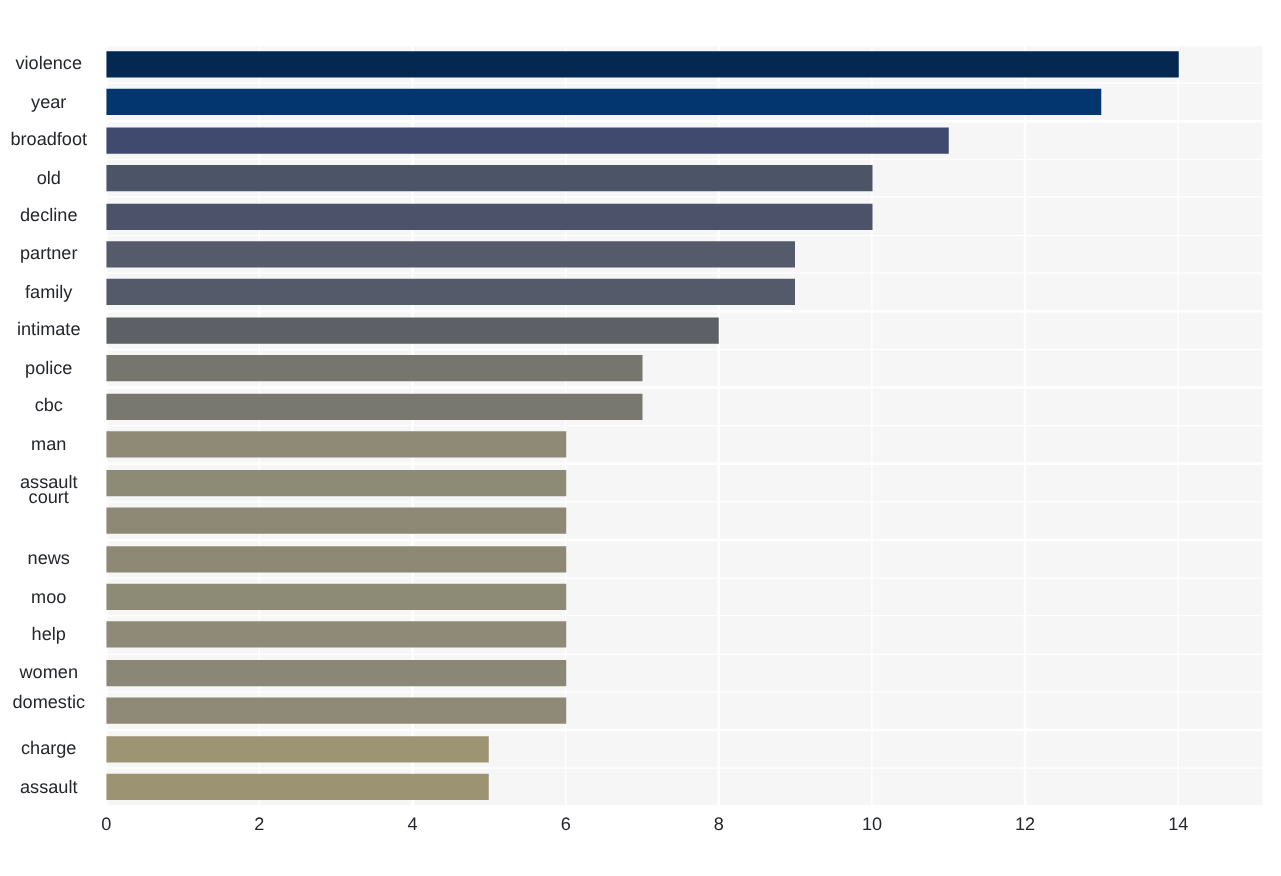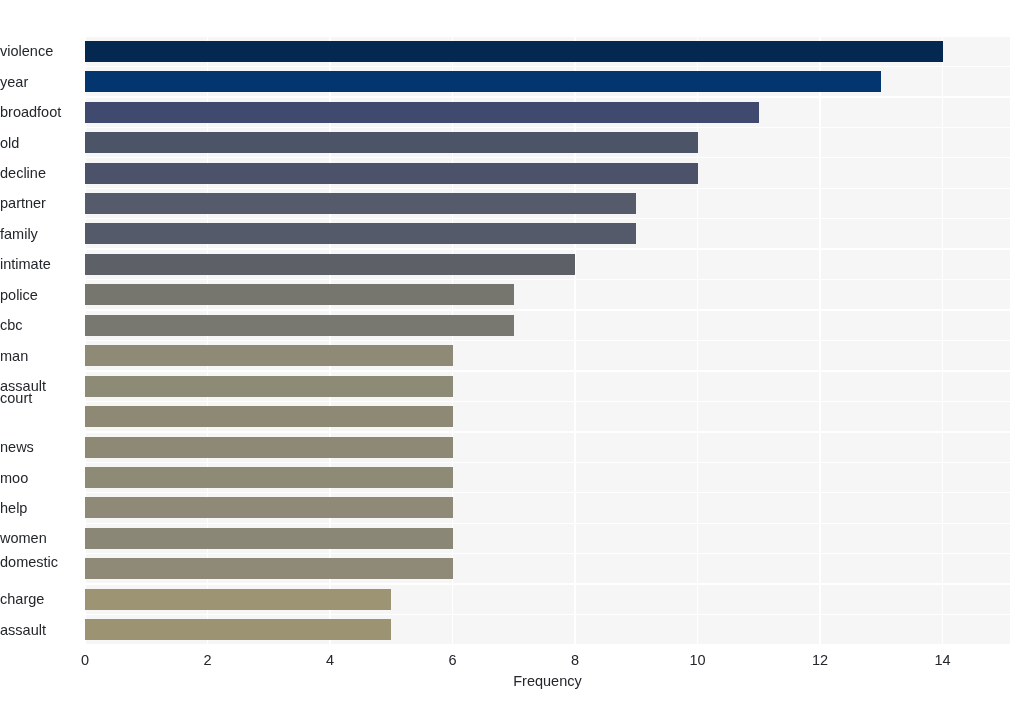--- a/index.html
+++ b/index.html
@@ -69,21 +69,21 @@
     position: absolute;
     left: 0;
     height: 21px;
   }
 
   
   .ytick {
     position: absolute;
     right: 0;
     width: 78px;
-    text-align: left;
+    text-align: center;
     font-size: 14.5px;
     color: #23262b;
     line-height: 14px;
   }
   #y-axis {
     position: absolute;
     left: 0;
     top: 36px;
     width: 78px;
     height: 609px;
@@ -208,15 +208,14 @@
       <div class="xtick" style="left: 85px;">0</div>
       <div class="xtick" style="left: 207.517px;">2</div>
       <div class="xtick" style="left: 330.033px;">4</div>
       <div class="xtick" style="left: 452.55px;">6</div>
       <div class="xtick" style="left: 575.066px;">8</div>
       <div class="xtick" style="left: 697.583px;">10</div>
       <div class="xtick" style="left: 820.099px;">12</div>
       <div class="xtick" style="left: 942.616px;">14</div>
     </div>
 
-  <div id="x-axis-label">Frequency</div>
 
 </div>
 
 </body></html>

